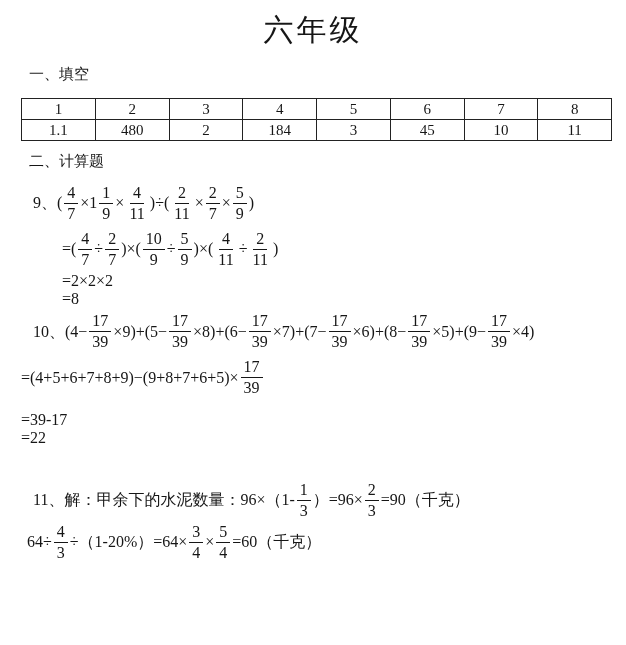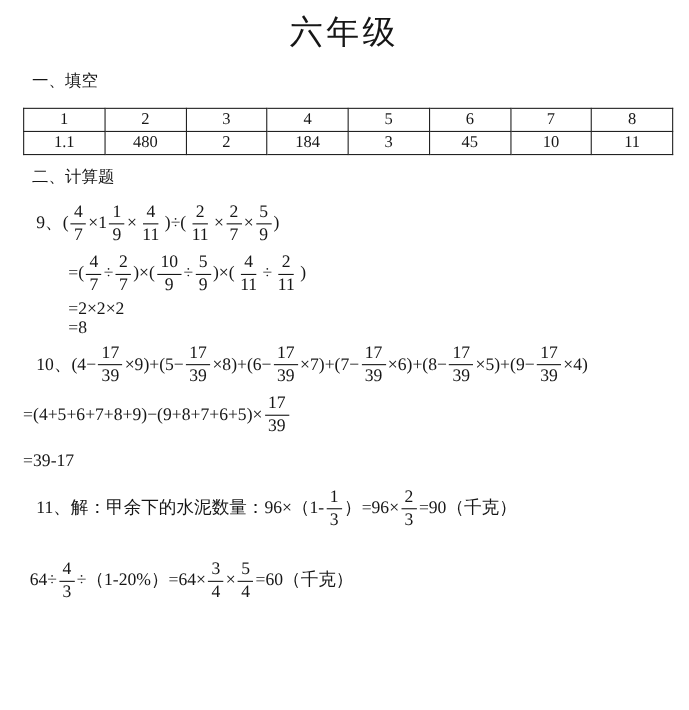--- a/index.html
+++ b/index.html
@@ -28,23 +28,23 @@
   .math-line {
     display:flex; align-items:center; flex-wrap:nowrap;
     font-size:16px; white-space:pre; line-height:1.15;
   }
   .frac-line { min-height:46px; }
   .frac-line-sm { min-height:42px; }
   .txt-line { min-height:18px; }
   .p-start { margin-left:12px; }
   .indent { margin-left:41px; }
   .cont { margin-left:0; }
-  .p11-cont { margin-left:6px;margin-top:24px; }
+  .p11-cont { margin-left:6px; }
   .mt10 { margin-top:10px; }
-  .mt16 { margin-top:12px; }
+  .mt16 { margin-top:32px; }
   .gap-top { margin-top:10px;font-family:Liberation Serif, serif; }
   .frac {
     display:inline-flex; flex-direction:column; align-items:center;
     text-align:center; margin:0 2px; line-height:1.12; font-size:16px;
   }
   .frac .num { display:block; padding:0 3px 1px; border-bottom:1px solid #161616; }
   .frac .den { display:block; padding:1px 3px 0; }
 </style>
 </head>
 <body>
@@ -86,20 +86,21 @@
     <div class="math-line frac-line p-start mt10"><span>9、(</span><span class="frac"><span class="num">4</span><span class="den">7</span></span><span>×1</span><span class="frac"><span class="num">1</span><span class="den">9</span></span><span>×</span><span class="frac"><span class="num">4</span><span class="den">11</span></span><span>)÷(</span><span class="frac"><span class="num">2</span><span class="den">11</span></span><span>×</span><span class="frac"><span class="num">2</span><span class="den">7</span></span><span>×</span><span class="frac"><span class="num">5</span><span class="den">9</span></span><span>)</span></div>
     <div class="math-line frac-line indent"><span>=(</span><span class="frac"><span class="num">4</span><span class="den">7</span></span><span>÷</span><span class="frac"><span class="num">2</span><span class="den">7</span></span><span>)×(</span><span class="frac"><span class="num">10</span><span class="den">9</span></span><span>÷</span><span class="frac"><span class="num">5</span><span class="den">9</span></span><span>)×(</span><span class="frac"><span class="num">4</span><span class="den">11</span></span><span>÷</span><span class="frac"><span class="num">2</span><span class="den">11</span></span><span>)</span></div>
     <div class="math-line txt-line indent"><span>=2×2×2</span></div>
     <div class="math-line txt-line indent"><span>=8</span></div>
   </div>
 
   <div>
     <div class="math-line frac-line p-start"><span>10、(4−</span><span class="frac"><span class="num">17</span><span class="den">39</span></span><span>×9)+(5−</span><span class="frac"><span class="num">17</span><span class="den">39</span></span><span>×8)+(6−</span><span class="frac"><span class="num">17</span><span class="den">39</span></span><span>×7)+(7−</span><span class="frac"><span class="num">17</span><span class="den">39</span></span><span>×6)+(8−</span><span class="frac"><span class="num">17</span><span class="den">39</span></span><span>×5)+(9−</span><span class="frac"><span class="num">17</span><span class="den">39</span></span><span>×4)</span></div>
     <div class="math-line frac-line cont"><span>=(4+5+6+7+8+9)−(9+8+7+6+5)×</span><span class="frac"><span class="num">17</span><span class="den">39</span></span></div>
     <div class="math-line txt-line cont gap-top"><span>=39-17</span></div>
+    <div class="math-line txt-line cont"><span>=22</span></div>
   </div>
 
 
   <div>
     <div class="math-line frac-line-sm p-start mt16"><span>11、解：甲余下的水泥数量：96×（1-</span><span class="frac"><span class="num">1</span><span class="den">3</span></span><span>）=96×</span><span class="frac"><span class="num">2</span><span class="den">3</span></span><span>=90（千克）</span></div>
     <div class="math-line frac-line-sm p11-cont"><span>64÷</span><span class="frac"><span class="num">4</span><span class="den">3</span></span><span>÷（1-20%）=64×</span><span class="frac"><span class="num">3</span><span class="den">4</span></span><span>×</span><span class="frac"><span class="num">5</span><span class="den">4</span></span><span>=60（千克）</span></div>
   </div>
 
 </div>
 

